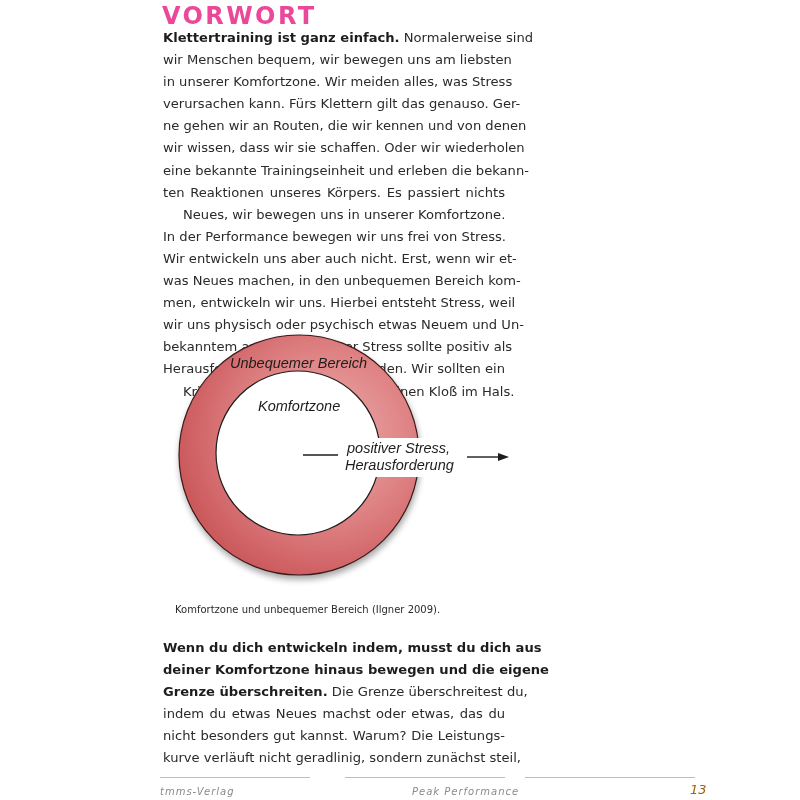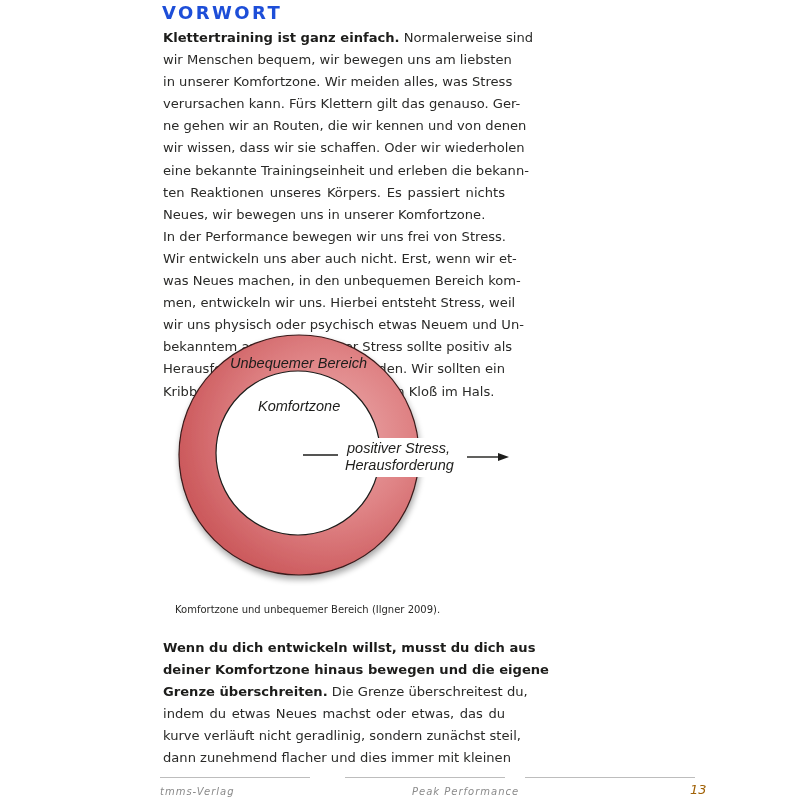--- a/index.html
+++ b/index.html
@@ -1,24 +1,24 @@
 <!DOCTYPE html>
 <html><head>
 <meta charset="utf-8">
 <style>
   html, body { margin:0; padding:0; background:#ffffff; }
   body { width:800px; height:800px; position:relative; overflow:hidden;
          font-family:"DejaVu Sans", sans-serif; color:#1d1d1b; }
-  .title { position:absolute; left:162px; top:2px; font-size:18px; font-weight:bold;
-           letter-spacing:2.4px; font-family:"DejaVu Sans", sans-serif; color:#1d4ed8; }
+  .title { position:absolute; left:162px; top:2px; font-size:24px; font-weight:bold;
+           letter-spacing:2.4px; font-family:"DejaVu Sans", sans-serif; color:#ec4899; }
   .para { position:absolute; left:163px; width:342px; font-size:13.1px; line-height:22.1px;
           text-align:justify; color:#2a2a28; font-family:"DejaVu Sans", sans-serif; }
   .para b { font-weight:bold; color:#1d1d1b; }
   .line { display:block; text-align:justify; text-align-last:justify; white-space:nowrap; height:22.1px; }
-  .line.last { text-align-last:left; }
+  .line.last { text-align-last:left;margin-left:20px; }
   #p1 { top:27px; }
   #p3 { top:637px; }
   .figure { position:absolute; left:0; top:0; width:800px; height:800px; pointer-events:none; }
   .caption { position:absolute; left:175px; top:604px; font-size:10px; color:#2a2a28;
              font-family:"DejaVu Sans", sans-serif; }
   .footer-rule { position:absolute; top:777px; height:1px; background:#bdbdbd; }
   .footer-text { position:absolute; top:786px; font-size:10px; font-style:italic;
                  letter-spacing:1px; color:#8a8a8a; font-family:"DejaVu Sans", sans-serif; }
   .page-num { position:absolute; left:678px; top:782px; font-size:13px; font-weight:normal;
               font-style:italic; color:#a16207; font-family:"DejaVu Sans", sans-serif;margin-left:12px; }
@@ -76,26 +76,26 @@
   <rect x="341" y="438" width="121" height="39" fill="#ffffff"></rect>
   <text class="fig-label" id="lbl-arrow1" x="347" y="453" font-size="14.5">positiver Stress,</text>
   <text class="fig-label" id="lbl-arrow2" x="345" y="470" font-size="14.5">Herausforderung</text>
   <line x1="467" y1="457" x2="498" y2="457" stroke="#1d1d1b" stroke-width="1.4"></line>
   <polygon points="498,453 509,457 498,461" fill="#1d1d1b"></polygon>
 </svg>
 
 <div class="caption">Komfortzone und unbequemer Bereich (Ilgner 2009).</div>
 
 <div class="para" id="p3">
-    <span class="line"><b>Wenn du dich entwickeln willst, musst du dich aus</b></span>
+    <span class="line"><b>Wenn du dich entwickeln indem, musst du dich aus</b></span>
     <span class="line"><b>deiner Komfortzone hinaus bewegen und die eigene</b></span>
     <span class="line"><b>Grenze überschreiten.</b> Die Grenze überschreitest du,</span>
     <span class="line">indem du etwas Neues machst oder etwas, das du</span>
+    <span class="line">nicht besonders gut kannst. Warum? Die Leistungs-</span>
     <span class="line">kurve verläuft nicht geradlinig, sondern zunächst steil,</span>
-    <span class="line">dann zunehmend flacher und dies immer mit kleinen</span>
   </div>
 
 <div class="footer-rule" style="left:160px;width:150px;"></div>
 <div class="footer-rule" style="left:345px;width:160px;"></div>
 <div class="footer-rule" style="left:525px;width:170px;"></div>
 <div class="footer-text" style="left:160px;">tmms-Verlag</div>
 <div class="footer-text" style="left:412px;">Peak Performance</div>
 <div class="page-num">13</div>
 
 </body></html>

